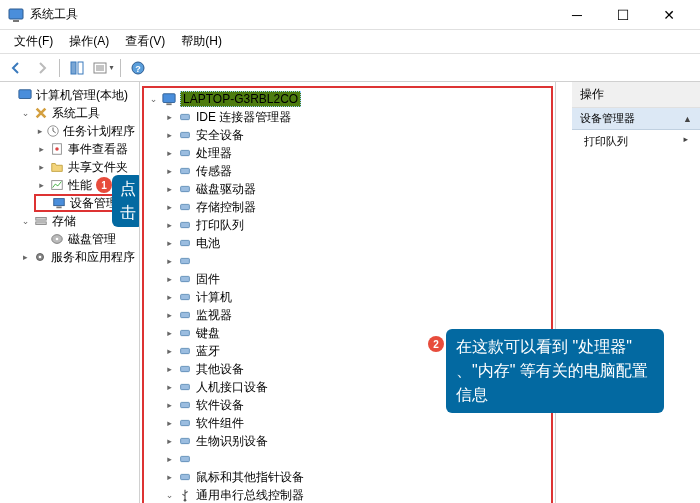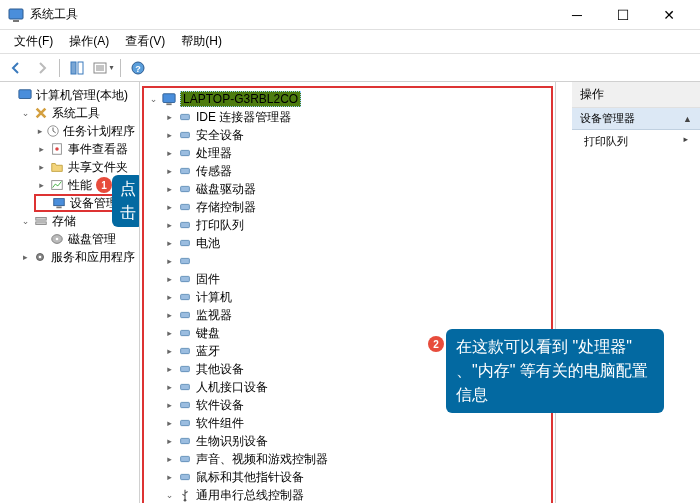--- a/index.html
+++ b/index.html
@@ -470,21 +470,20 @@
                 </div>
               </li>
               <li>
                 <div class="tree-item">
                   <span class="tree-toggle">▸</span>
                   <span class="tree-icon">
                     <svg width="14" height="14" viewBox="0 0 16 16">
                       <rect x="3" y="5" width="10" height="6" rx="1" fill="#9bbde0" stroke="#5a8ab5"></rect>
                     </svg>
                   </span>
-                  <span class="tree-label">声音、视频和游戏控制器</span>
                 </div>
               </li>
               <li>
                 <div class="tree-item">
                   <span class="tree-toggle">▸</span>
                   <span class="tree-icon">
                     <svg width="14" height="14" viewBox="0 0 16 16">
                       <rect x="3" y="5" width="10" height="6" rx="1" fill="#9bbde0" stroke="#5a8ab5"></rect>
                     </svg>
                   </span>

